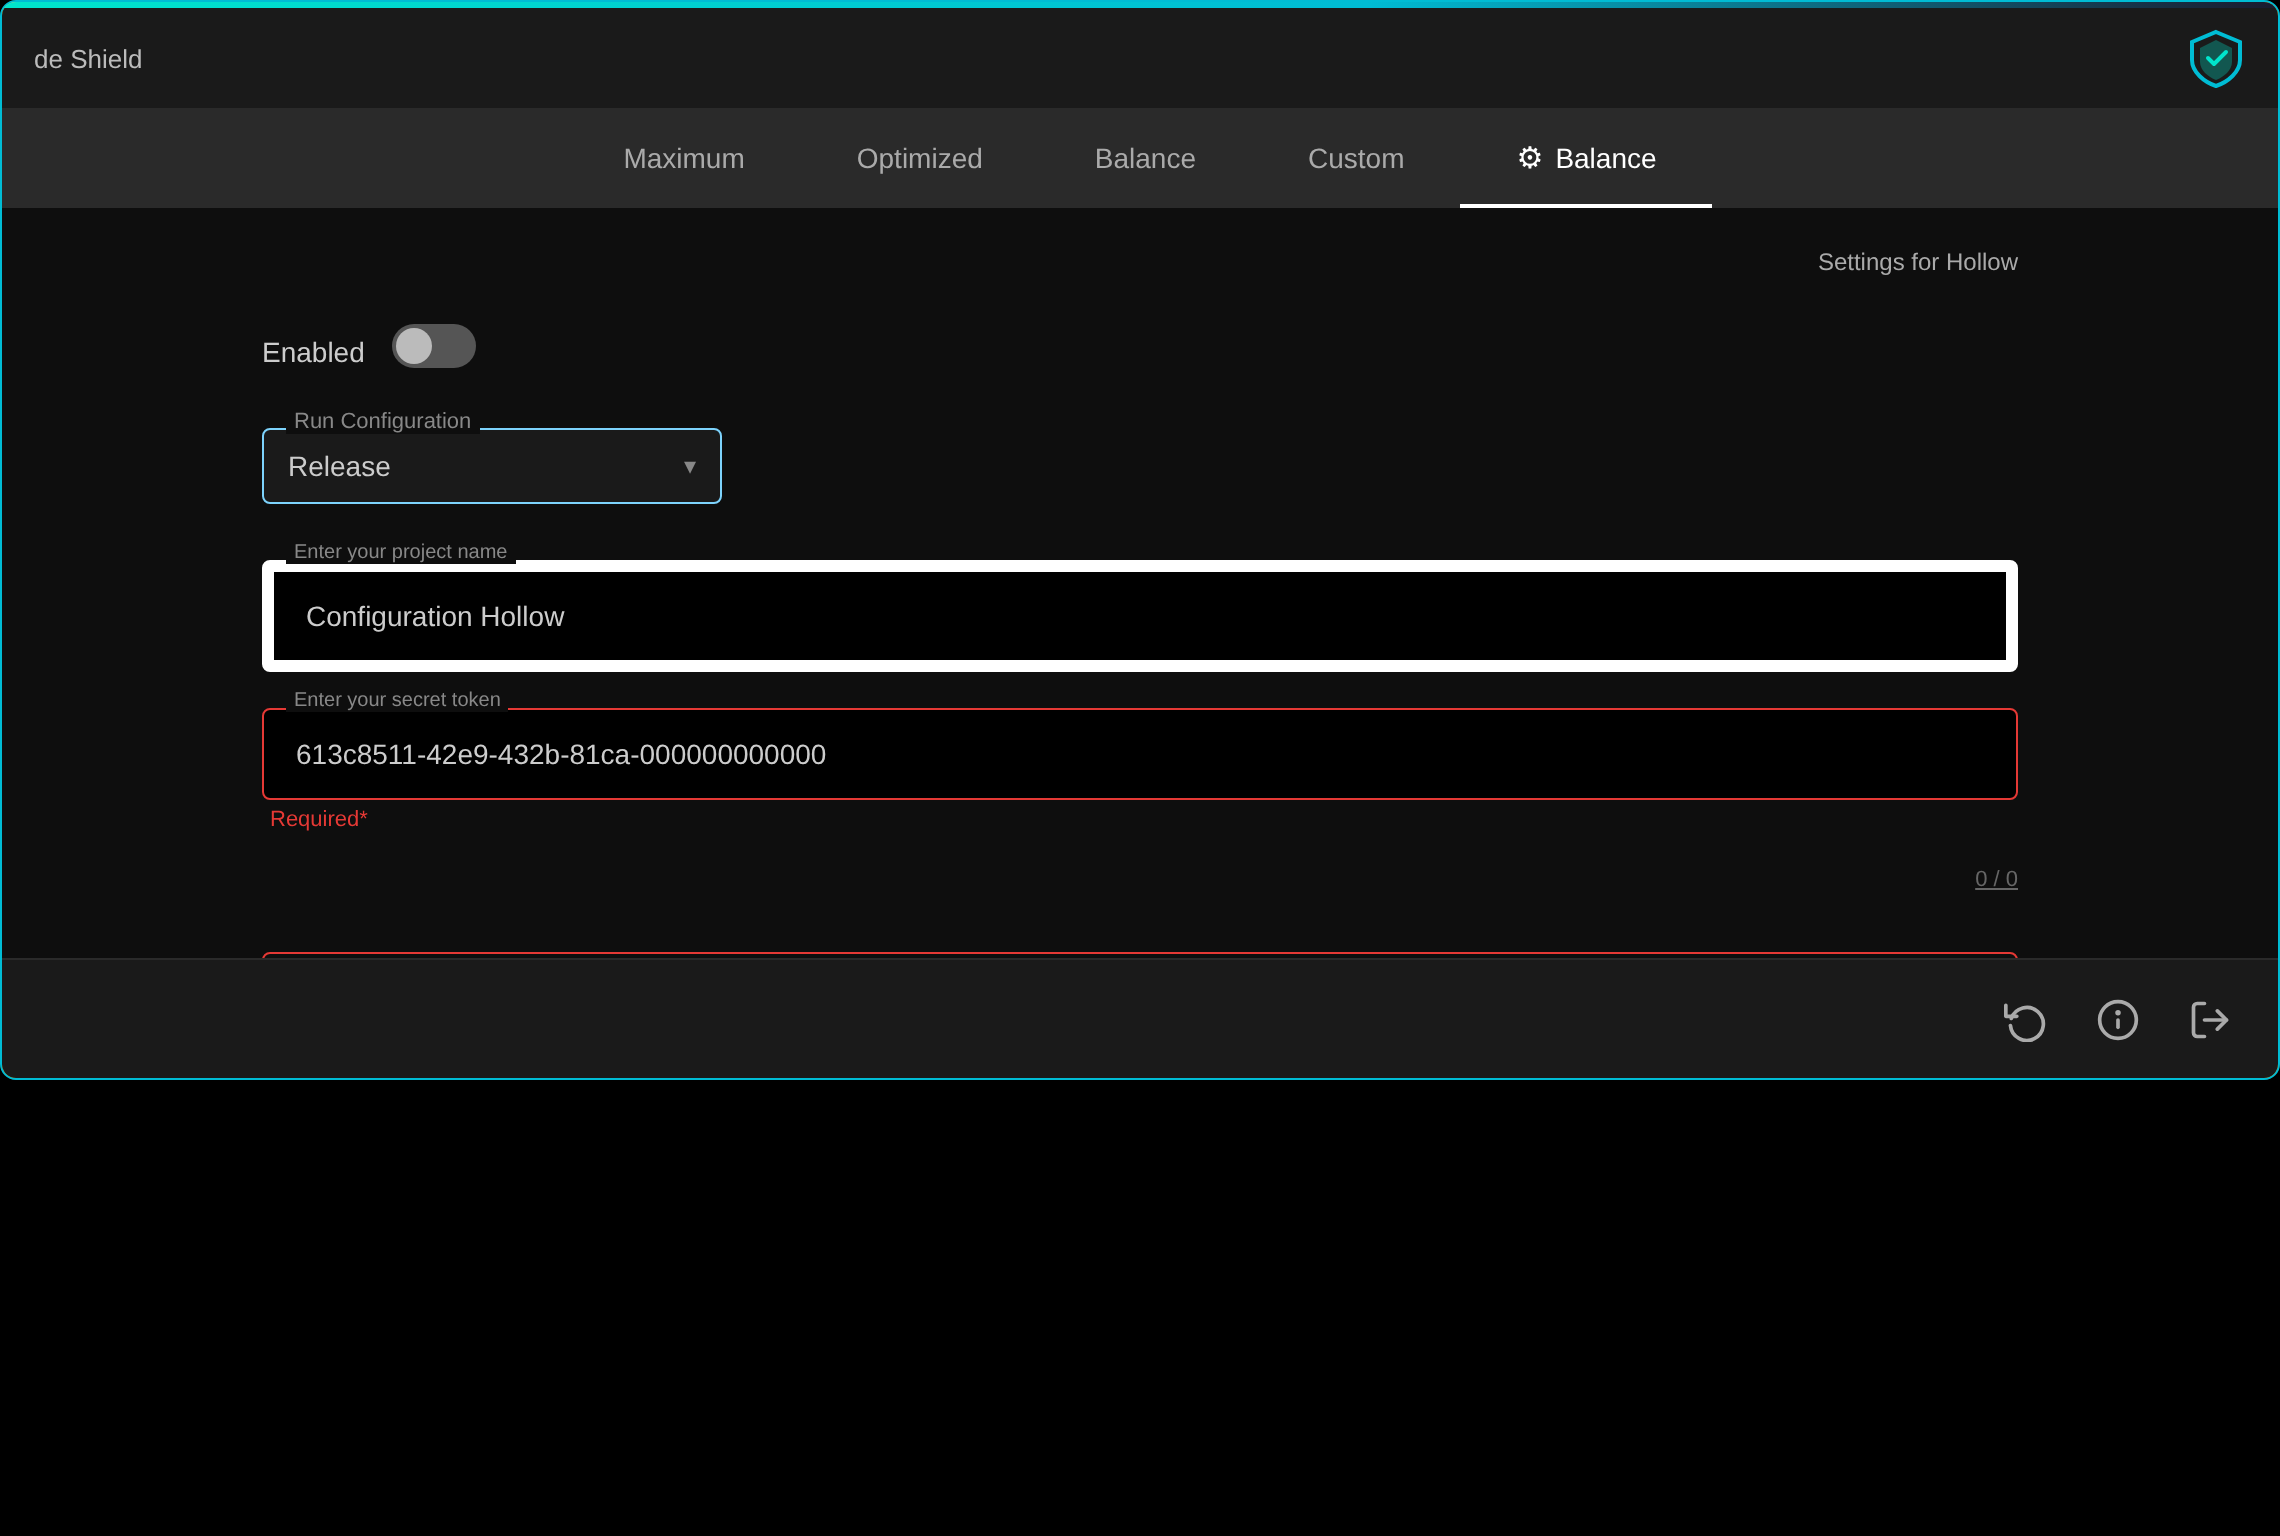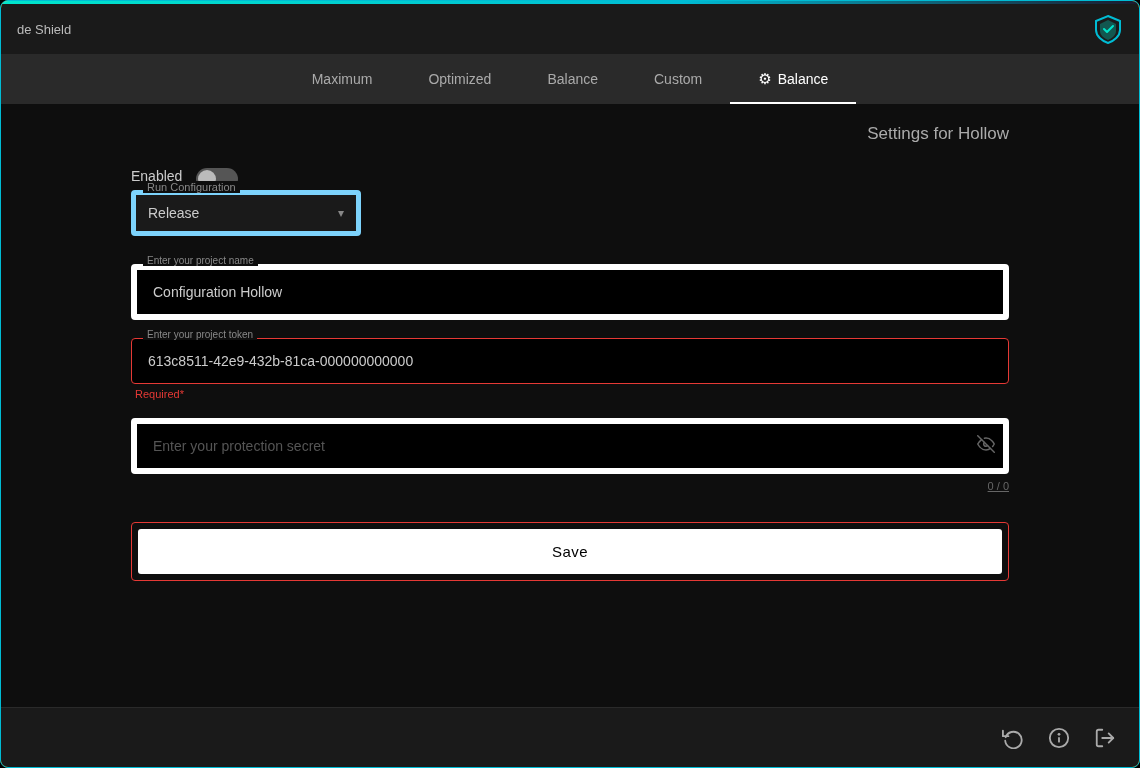--- a/index.html
+++ b/index.html
@@ -9,21 +9,21 @@
       color: #ccc;
       width: 1140px;
       height: 768px;
       overflow: hidden;
       position: relative;
     }
 
     
     .window-frame {
       width: 1140px;
-      height: 768px;
+      height: 540px;
       border: 1.5px solid #00bcd4;
       border-radius: 8px;
       overflow: hidden;
       position: relative;
       background: #fde047;
     }
 
     
     .top-accent {
       height: 3px;
@@ -102,30 +102,31 @@
       position: absolute;
       top: 103px; left: 0; right: 0;
       bottom: 60px;
       background: #0e0e0e;
       overflow-y: auto;
       padding: 20px 130px 30px 130px;
     }
 
     .settings-for-label {
       text-align: right;
-      font-size: 17px;
+      font-size: 12px;
       color: #aaa;
       margin-bottom: 24px;
     }
 
     
     .enabled-row {
       display: flex;
-      align-items: flex-start;
+      align-items: flex-end;
       gap: 14px;
+      margin-bottom: 30px;
     }
 
     .enabled-label {
       font-size: 14px;
       color: #ccc;
     }
 
     
     .toggle-switch {
       width: 42px;
@@ -141,21 +142,21 @@
       height: 18px;
       border-radius: 50%;
       background: #bbb;
       position: absolute;
       top: 2px;
       left: 2px;
       transition: left 0.2s;
     }
 
     .dropdown-box {
-      border: 5px solid #7dd3fc;
+      border: 1px solid #7dd3fc;
       border-radius: 4px;
       background: #1a1a1a;
       padding: 10px 12px;
       display: flex;
       align-items: center;
       justify-content: space-between;
       cursor: pointer;
       font-size: 14px;
       color: #ccc;
     }
@@ -357,35 +358,25 @@
         <span class="dropdown-arrow">▾</span>
       </div>
     </div>
 
     <div class="text-field-wrapper">
       <span class="field-label-floating">Enter your project name</span>
       <input class="field-box" type="text" value="Configuration Hollow" style="">
     </div>
 
     <div class="text-field-wrapper error-outline">
-      <span class="field-label-floating">Enter your project token</span>
+      <span class="field-label-floating">Enter your secret token</span>
       <input class="field-box" type="text" style="border: 1.5px solid rgb(229, 57, 53);" value="613c8511-42e9-432b-81ca-000000000000">
       <div class="required-label">Required*</div>
     </div>
 
-    <div class="secret-wrapper">
-      <input class="field-box" type="password" placeholder="Enter your protection secret" style="">
-      <span class="secret-toggle-icon">
-        
-        <svg width="18" height="18" viewBox="0 0 24 24" fill="none" xmlns="http://www.w3.org/2000/svg">
-          <path d="M17.94 17.94A10.07 10.07 0 0 1 12 20c-7 0-11-8-11-8a18.45 18.45 0 0 1 5.06-5.94M9.9 4.24A9.12 9.12 0 0 1 12 4c7 0 11 8 11 8a18.5 18.5 0 0 1-2.16 3.19m-6.72-1.07a3 3 0 1 1-4.24-4.24" stroke="#666" stroke-width="2" stroke-linecap="round" stroke-linejoin="round"></path>
-          <line x1="1" y1="1" x2="23" y2="23" stroke="#666" stroke-width="2" stroke-linecap="round"></line>
-        </svg>
-      </span>
-    </div>
     <div class="char-count">0 / 0</div>
 
     <div class="save-button-wrapper">
       <button class="save-button">Save</button>
     </div>
 
   </div>
 
   <div class="bottom-bar">
     <div class="bottom-icon">

